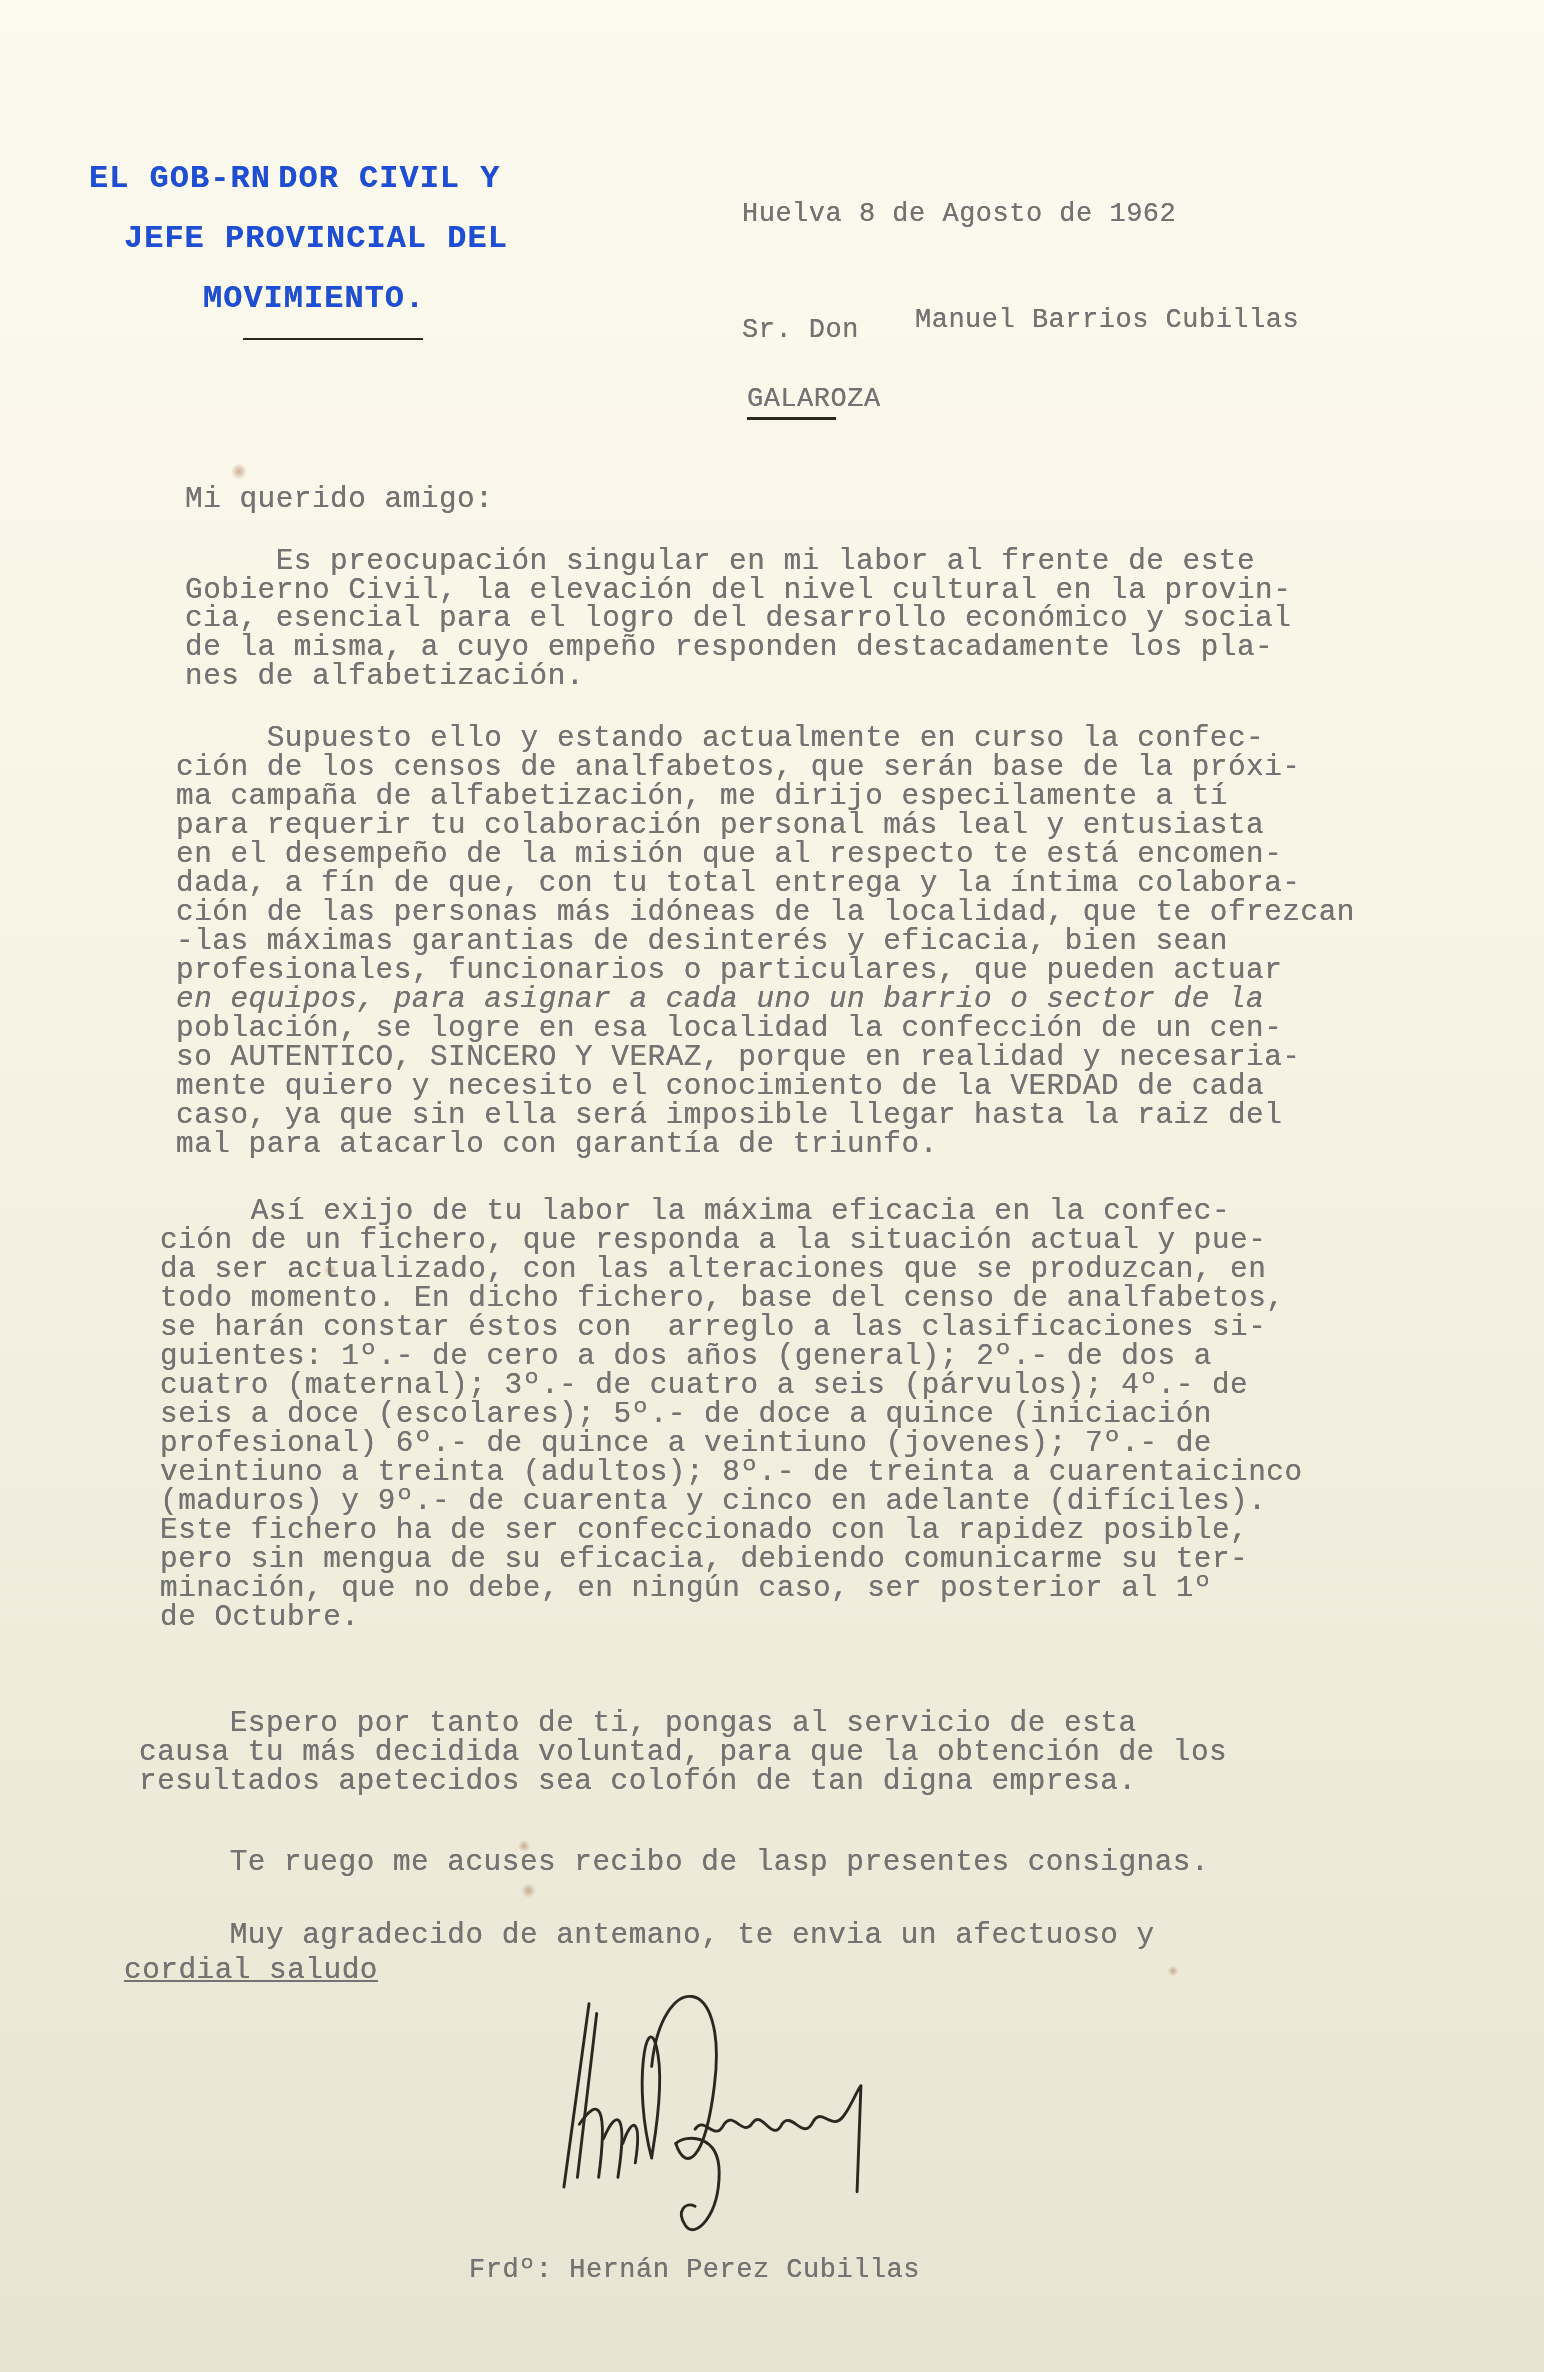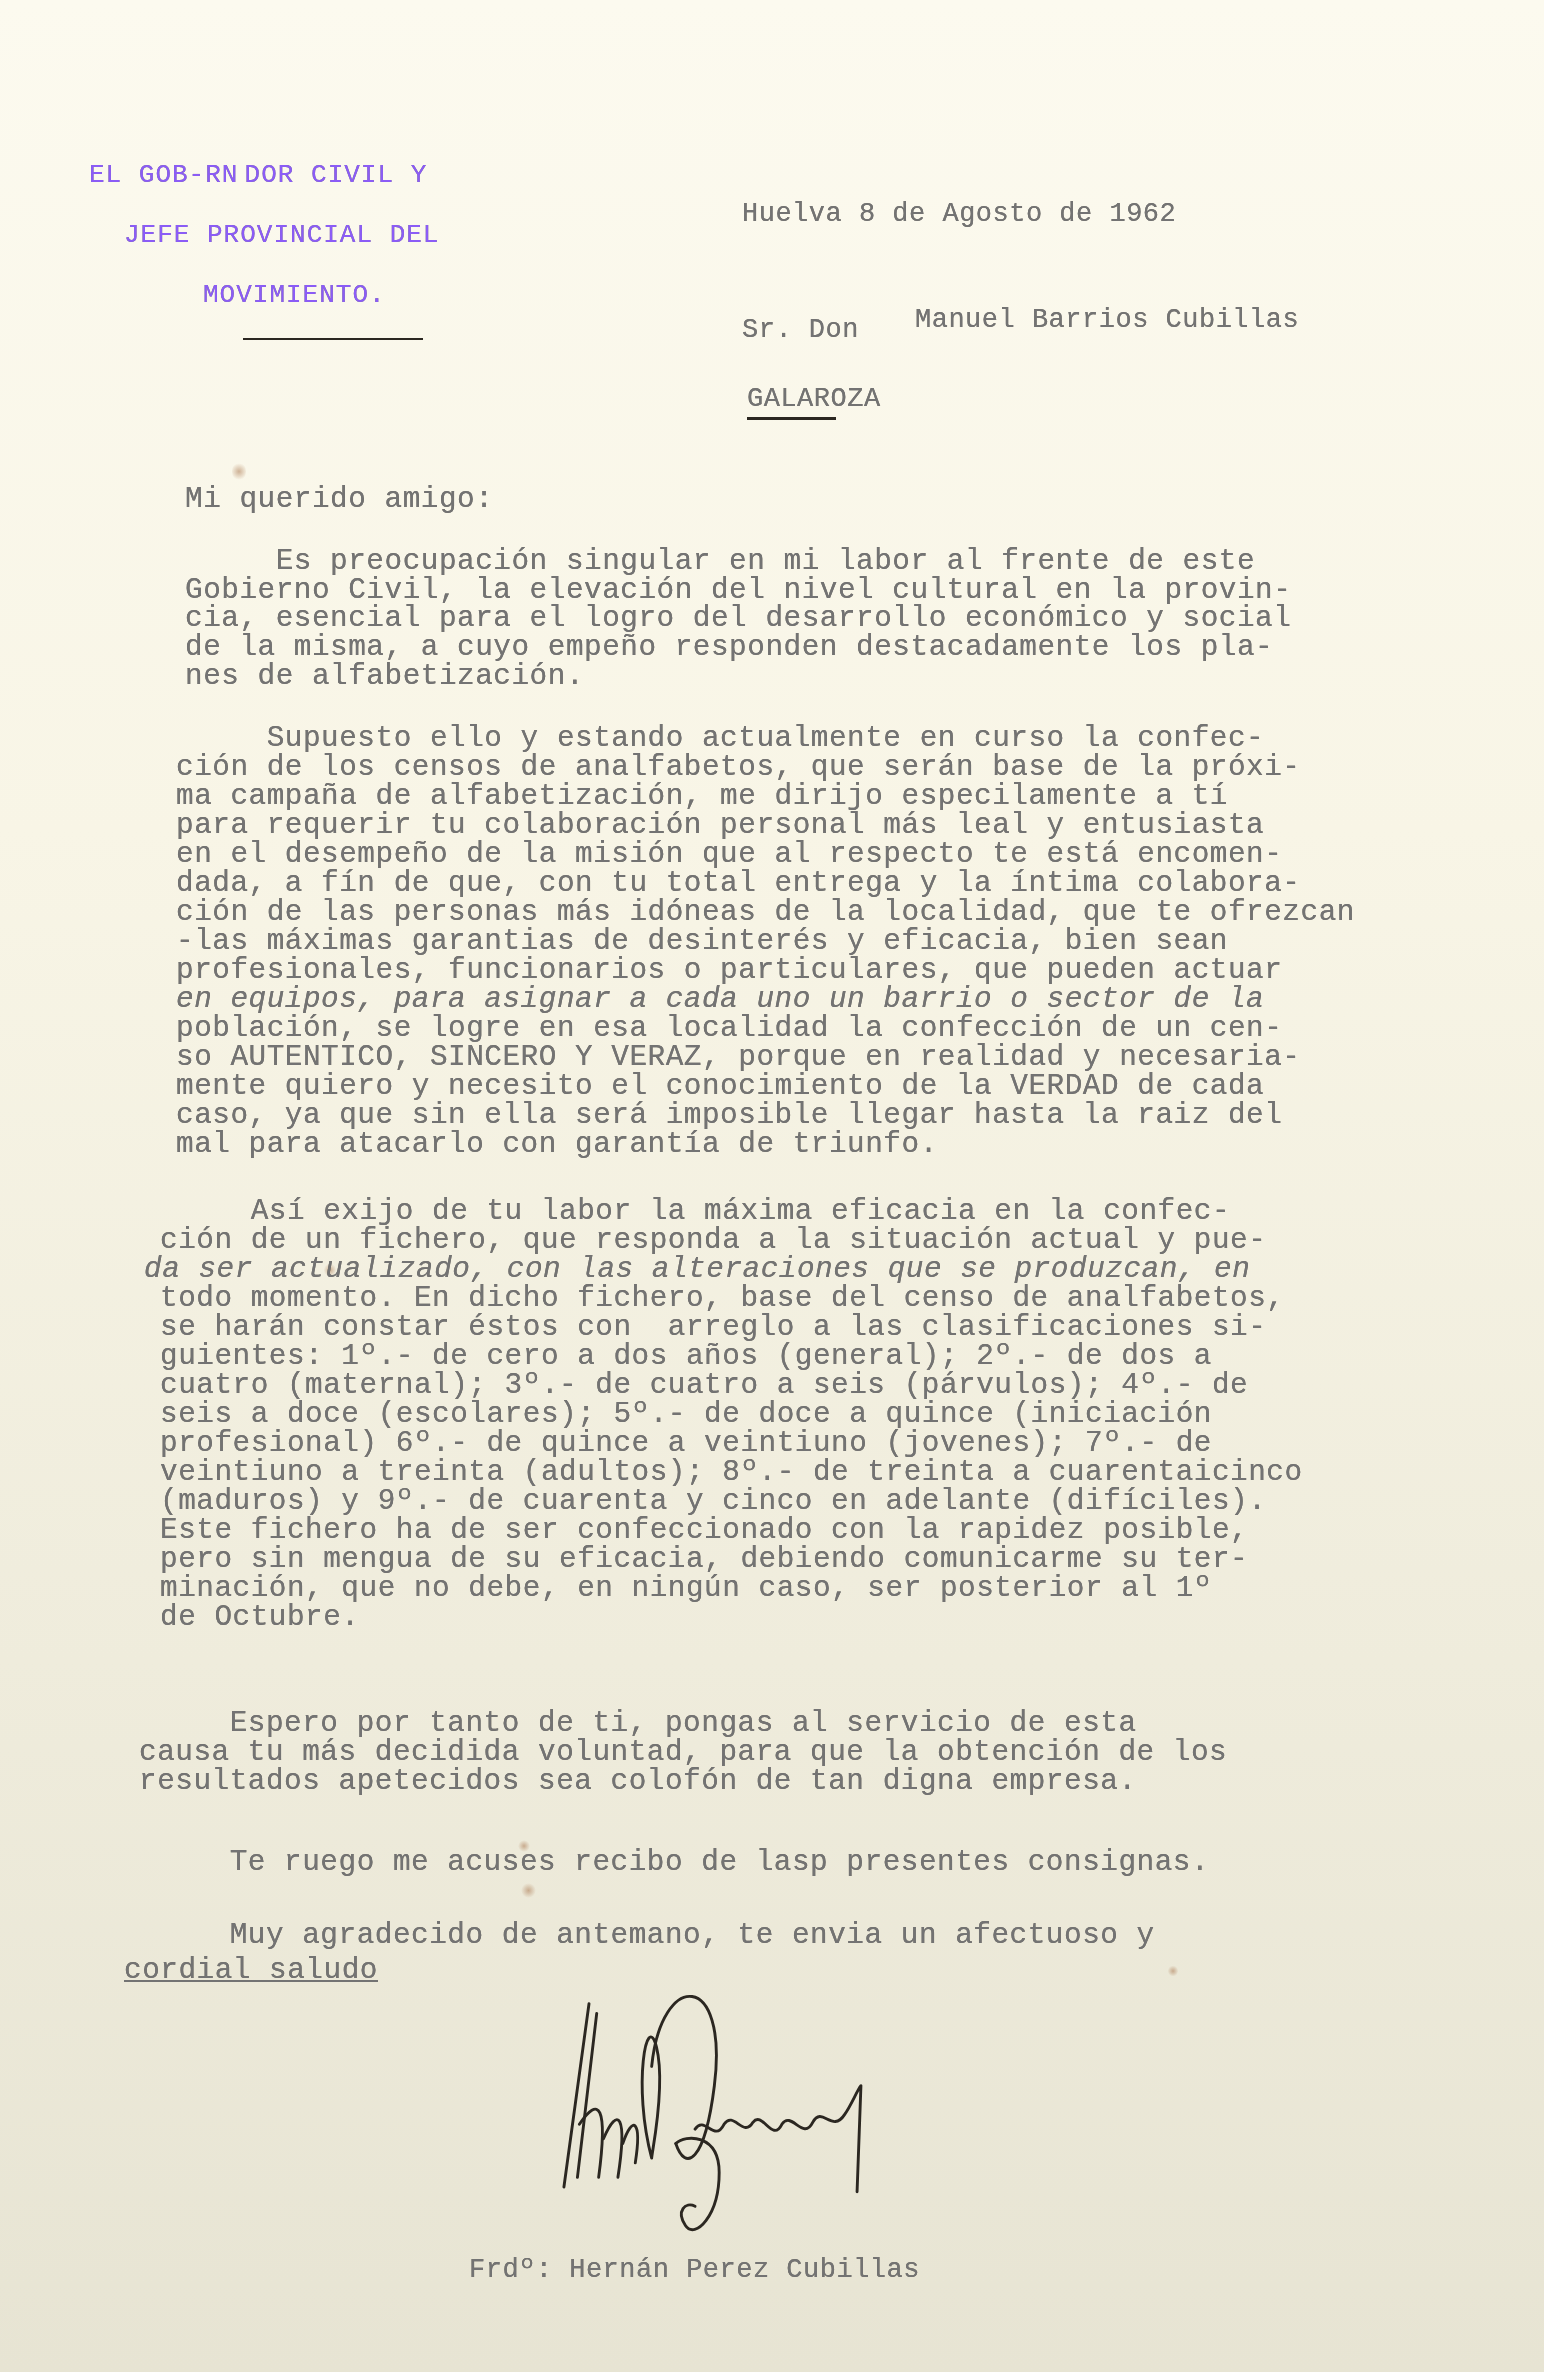--- a/index.html
+++ b/index.html
@@ -14,21 +14,21 @@
     background: radial-gradient(circle, rgba(170,120,80,0.55) 0%, rgba(170,120,80,0) 70%);
   }
   .tw {
     position: absolute;
     font-family: "Liberation Mono", "DejaVu Sans Mono", monospace;
     color: #737373;
     white-space: pre;
     letter-spacing: 0.5px;
     text-shadow: 0 0 0.6px rgba(30,25,20,0.6);
   }
-  .hdr { font-size: 26px; letter-spacing: 1px; color: #8b5cf6; }
+  .hdr { font-size: 32px; letter-spacing: 1px; color: #1d4ed8; font-weight: bold; }
   .body-line { font-size: 29.4px; }
   .addr { font-size: 27px; }
   .rule { position: absolute; height: 2.9px; background: #2b2721; }
   .sig { position: absolute; }
 </style>
 </head>
 <body>
 
 <div class="paper">
 
@@ -74,21 +74,21 @@
     <div class="tw body-line" style="left:176px;top:1012px;">población, se logre en esa localidad la confección de un cen-</div>
     <div class="tw body-line" style="left:176px;top:1041px;">so AUTENTICO, SINCERO Y VERAZ, porque en realidad y necesaria-</div>
     <div class="tw body-line" style="left:176px;top:1070px;">mente quiero y necesito el conocimiento de la VERDAD de cada</div>
     <div class="tw body-line" style="left:176px;top:1099px;">caso, ya que sin ella será imposible llegar hasta la raiz del</div>
     <div class="tw body-line" style="left:176px;top:1128px;">mal para atacarlo con garantía de triunfo.</div>
   </div>
 
   <div>
     <div class="tw body-line" style="left:160px;top:1195px;">     Así exijo de tu labor la máxima eficacia en la confec-</div>
     <div class="tw body-line" style="left:160px;top:1224px;text-align:center;">ción de un fichero, que responda a la situación actual y pue-</div>
-    <div class="tw body-line" style="left:144px;top:1253px;font-style:italic;">da ser actualizado, con las alteraciones que se produzcan, en</div>
+    <div class="tw body-line" style="left:160px;top:1253px;">da ser actualizado, con las alteraciones que se produzcan, en</div>
     <div class="tw body-line" style="left:160px;top:1282px;">todo momento. En dicho fichero, base del censo de analfabetos,</div>
     <div class="tw body-line" style="left:160px;top:1311px;">se harán constar éstos con  arreglo a las clasificaciones si-</div>
     <div class="tw body-line" style="left:160px;top:1340px;">guientes: 1º.- de cero a dos años (general); 2º.- de dos a</div>
     <div class="tw body-line" style="left:160px;top:1369px;">cuatro (maternal); 3º.- de cuatro a seis (párvulos); 4º.- de</div>
     <div class="tw body-line" style="left:160px;top:1398px;">seis a doce (escolares); 5º.- de doce a quince (iniciación</div>
     <div class="tw body-line" style="left:160px;top:1427px;">profesional) 6º.- de quince a veintiuno (jovenes); 7º.- de</div>
     <div class="tw body-line" style="left:160px;top:1456px;">veintiuno a treinta (adultos); 8º.- de treinta a cuarentaicinco</div>
     <div class="tw body-line" style="left:160px;top:1485px;">(maduros) y 9º.- de cuarenta y cinco en adelante (difíciles).</div>
     <div class="tw body-line" style="left:160px;top:1514px;">Este fichero ha de ser confeccionado con la rapidez posible,</div>
     <div class="tw body-line" style="left:160px;top:1543px;">pero sin mengua de su eficacia, debiendo comunicarme su ter-</div>

